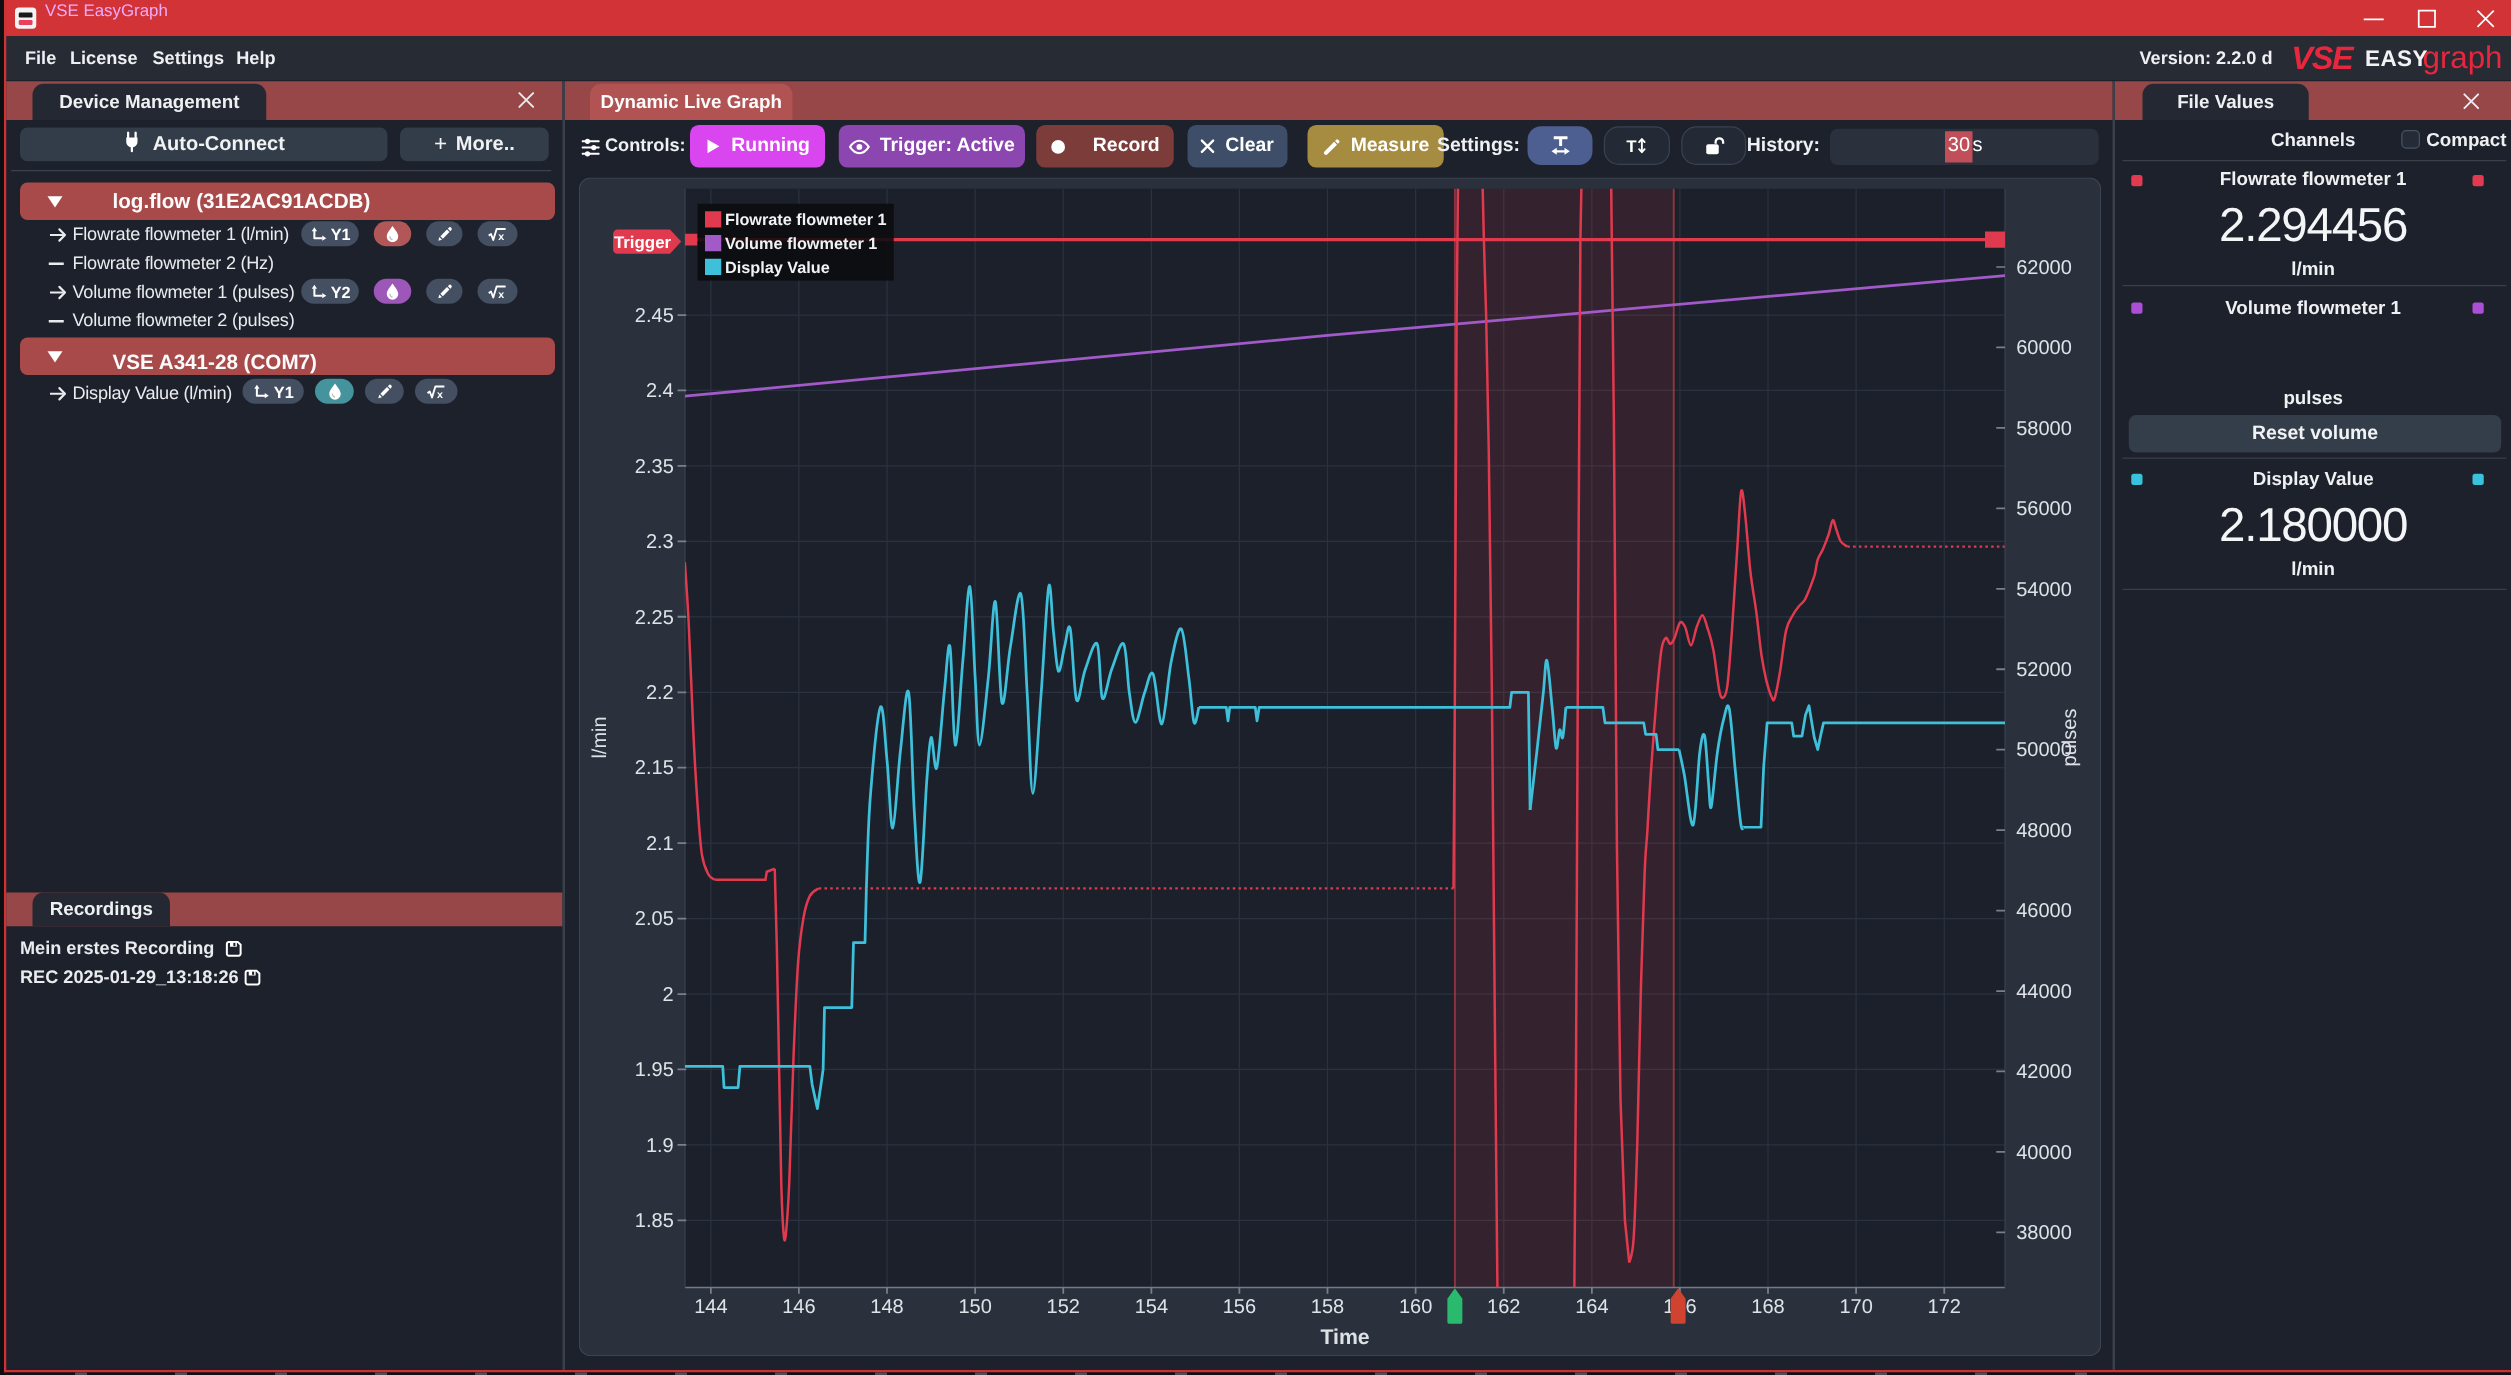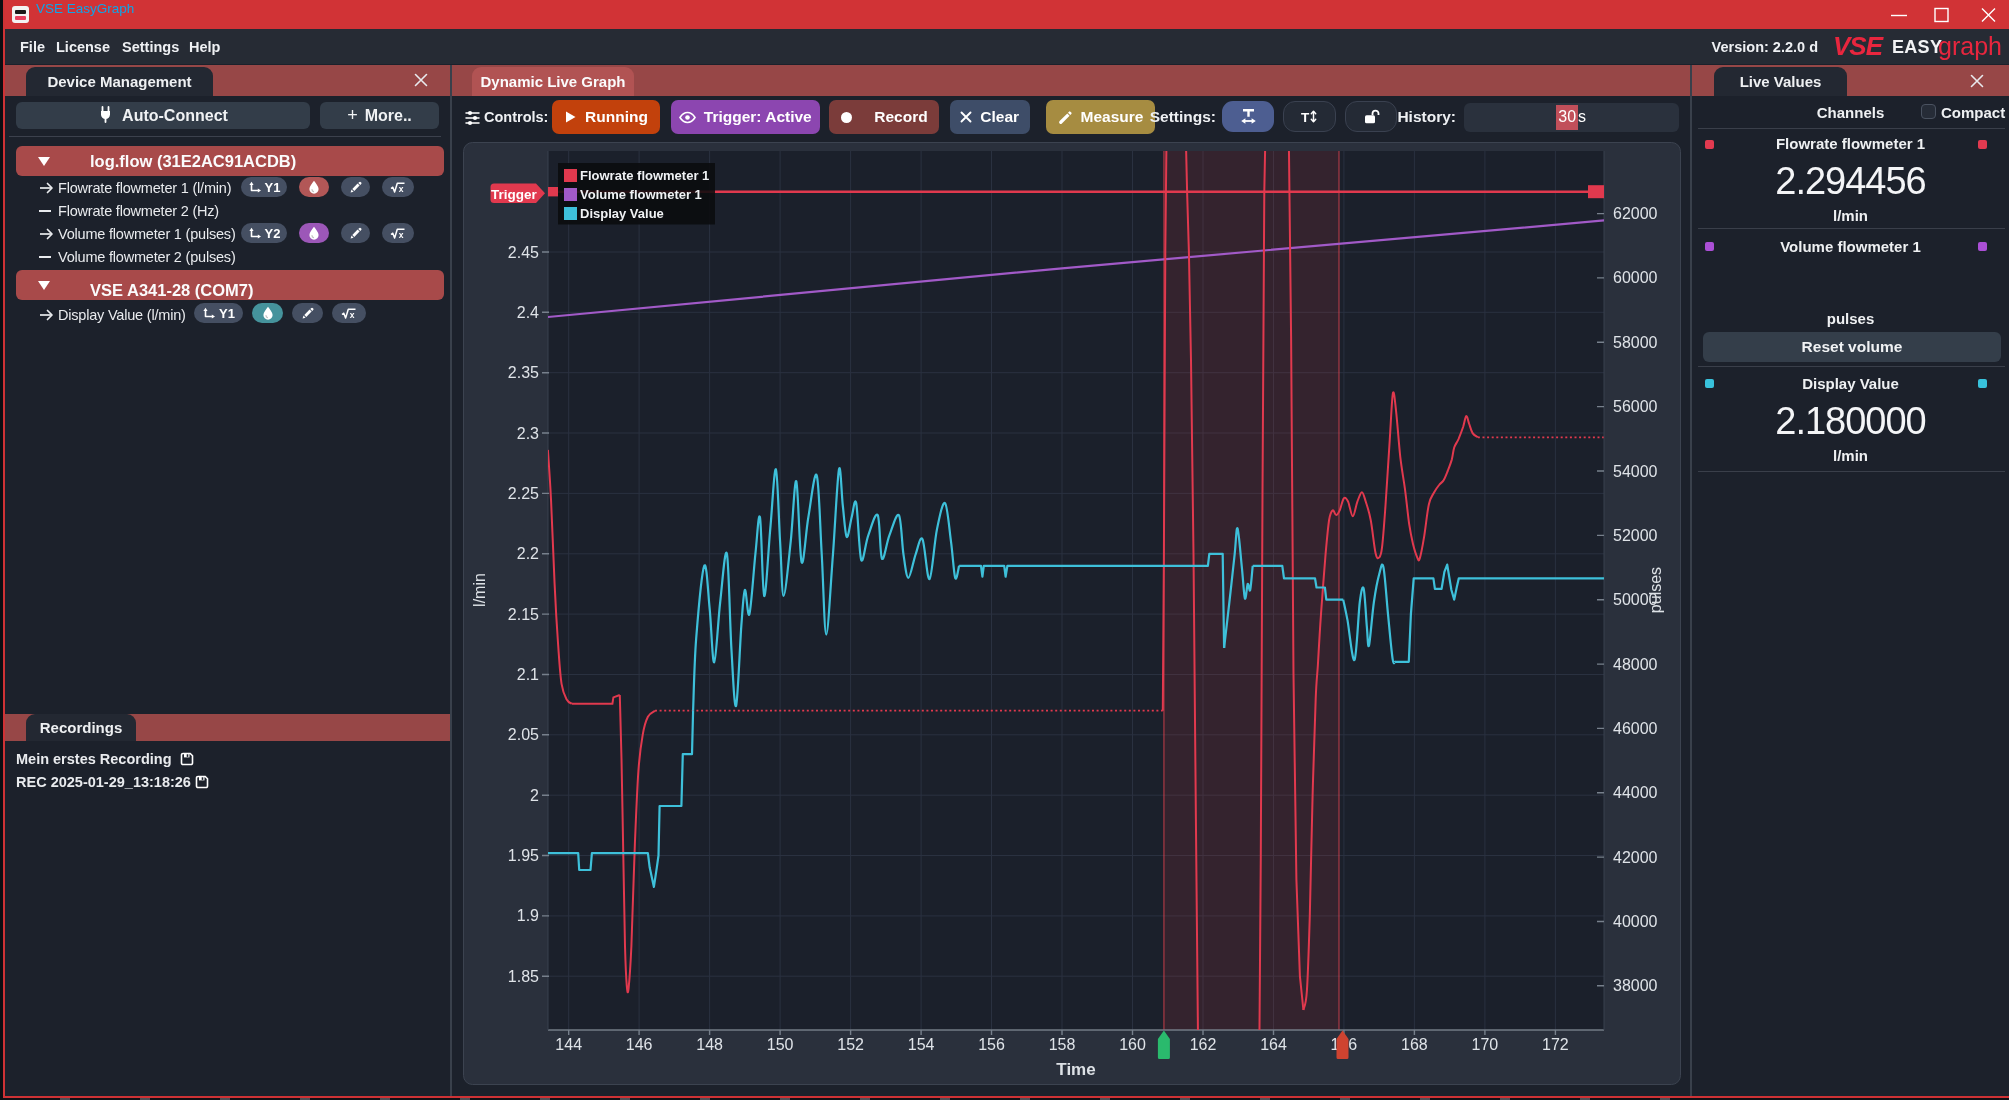--- a/index.html
+++ b/index.html
@@ -6,21 +6,21 @@
 .ctr{display:flex;align-items:center;justify-content:center}
 </style></head><body>
 <div class="abs" style="left:0;top:0;width:2009px;height:1100px">
 
 <div class="abs" style="left:4px;top:0;width:2005px;height:1096px;background:#1c212b"></div>
 <div class="abs" style="left:4px;top:0;width:2005px;height:29px;background:#d13336"></div>
 <div class="abs" style="left:12px;top:6px;width:17px;height:17px;background:#f3f3f3;border-radius:3px;overflow:hidden">
       <div style="position:absolute;left:3px;top:3.5px;width:11px;height:4px;background:#1a1a1a;border-radius:1px"></div>
       <div style="position:absolute;left:3px;top:9.5px;width:11px;height:4px;background:#e8405e;border-radius:1px"></div>
     </div>
-<div class="abs" style="left:36px;top:0;height:16px;color:#0ea5e9;font-size:13.5px;display:flex;align-items:center">VSE EasyGraph</div>
+<div class="abs" style="left:36px;top:0;height:16px;color:#f0abfc;font-size:13.5px;display:flex;align-items:center">VSE EasyGraph</div>
 <svg class="abs" style="left:1884px;top:6px" width="120" height="18" viewBox="0 0 120 18">
       <path d="M7 9.5h16" stroke="#fff" stroke-width="1.4"></path>
       <rect x="51" y="2.5" width="13" height="13" fill="none" stroke="#fff" stroke-width="1.4"></rect>
       <path d="M98 2.5 111 15.5M111 2.5 98 15.5" stroke="#fff" stroke-width="1.4"></path>
     </svg>
 <div class="abs" style="left:4px;top:29px;width:2005px;height:35px;background:#262b34"></div>
 <div class="abs" style="left:20px;top:29px;height:35px;color:#eef0f3;font-size:14.5px;font-weight:600;display:flex;align-items:center">File</div>
 <div class="abs" style="left:56px;top:29px;height:35px;color:#eef0f3;font-size:14.5px;font-weight:600;display:flex;align-items:center">License</div>
 <div class="abs" style="left:122px;top:29px;height:35px;color:#eef0f3;font-size:14.5px;font-weight:600;display:flex;align-items:center">Settings</div>
 <div class="abs" style="left:189px;top:29px;height:35px;color:#eef0f3;font-size:14.5px;font-weight:600;display:flex;align-items:center">Help</div>
@@ -184,21 +184,21 @@
 <div class="abs ctr" style="left:472px;top:67px;width:162px;height:29px;color:#fbfbfc;font-size:15px;font-weight:bold">Dynamic Live Graph</div>
 <div class="abs" style="left:465px;top:110px"><svg width="15" height="16" viewBox="0 0 15 16" style="">
         <g stroke="#fff" stroke-width="1.5" stroke-linecap="round">
           <path d="M1 3h13M1 8h13M1 13h13"></path>
         </g>
         <circle cx="5" cy="3" r="2.1" fill="#fff"></circle>
         <circle cx="10" cy="8" r="2.1" fill="#fff"></circle>
         <circle cx="5" cy="13" r="2.1" fill="#fff"></circle>
       </svg></div>
 <div class="abs" style="left:484px;top:96px;height:42px;display:flex;align-items:center;color:#eef0f3;font-size:14.5px;font-weight:bold">Controls:</div>
-<div class="abs ctr" style="left:552px;top:100px;width:108px;height:34px;background:#c2410c;border-radius:7px;color:#fff;font-size:15.5px;font-weight:bold;gap:8px">
+<div class="abs ctr" style="left:552px;top:100px;width:108px;height:34px;background:#d946ef;border-radius:7px;color:#fff;font-size:15.5px;font-weight:bold;gap:8px">
       <svg width="13" height="14" viewBox="0 0 13 14">
         <path d="M2 1.5 11.5 7 2 12.5Z" fill="#fff"></path>
       </svg>
       <span>Running</span>
     </div>
 <div class="abs ctr" style="left:670.5px;top:100px;width:149.5px;height:34px;background:#8c46b0;border-radius:7px;color:#fff;font-size:15.5px;font-weight:bold;gap:8px">
       <svg width="17" height="13" viewBox="0 0 17 13" style="">
         <path d="M1 6.5C3.2 3 5.8 1.5 8.5 1.5S13.8 3 16 6.5C13.8 10 11.2 11.5 8.5 11.5S3.2 10 1 6.5Z" fill="none" stroke="#fff" stroke-width="1.6"></path>
         <circle cx="8.5" cy="6.5" r="2.3" fill="#fff"></circle>
       </svg>
@@ -334,21 +334,21 @@
 <rect x="95" y="21" width="157" height="61.5" fill="#0a0b0e" fill-opacity="0.88"></rect>
 <rect x="101" y="27.0" width="13" height="13" fill="#e1394e"></rect>
 <text x="117" y="38.3" font-size="13" font-weight="bold" fill="#f0f2f4">Flowrate flowmeter 1</text>
 <rect x="101" y="46.0" width="13" height="13" fill="#a25ac8"></rect>
 <text x="117" y="57.3" font-size="13" font-weight="bold" fill="#f0f2f4">Volume flowmeter 1</text>
 <rect x="101" y="65.0" width="13" height="13" fill="#3ec0da"></rect>
 <text x="117" y="76.3" font-size="13" font-weight="bold" fill="#f0f2f4">Display Value</text>
 </svg>
 <div class="abs" style="left:1692px;top:65px;width:317px;height:31px;background:#974747"></div>
 <div class="abs" style="left:1714px;top:67px;width:133px;height:29px;background:#232832;border-radius:9px 9px 0 0"></div>
-<div class="abs ctr" style="left:1714px;top:67px;width:133px;height:29px;color:#eef0f2;font-size:15px;font-weight:bold">Live Values</div>
+<div class="abs ctr" style="left:1714px;top:67px;width:133px;height:29px;color:#eef0f2;font-size:15px;font-weight:bold">File Values</div>
 <div class="abs" style="left:1969px;top:73px"><svg width="16" height="16" viewBox="0 0 16 16" style="">
         <path d="M2.5 2.5 13.5 13.5 M13.5 2.5 2.5 13.5" stroke="#e8eaee" stroke-width="1.6" stroke-linecap="round"></path>
       </svg></div>
 <div class="abs" style="left:1692px;top:96px;width:317px;height:1000px;background:#1c212b"></div>
 <div class="abs ctr" style="left:1692px;top:96px;width:317px;height:32px;color:#eef0f2;font-size:15px;font-weight:bold">Channels</div>
 <div class="abs" style="left:1921px;top:104px;width:15px;height:15px;background:#262c37;border:1.5px solid #4a5260;border-radius:4px"></div>
 <div class="abs" style="left:1941px;top:96px;height:32px;display:flex;align-items:center;color:#eef0f2;font-size:15px;font-weight:bold">Compact</div>
 <div class="abs" style="left:1698px;top:128px;width:307px;height:1px;background:#3a3f4a"></div>
 <div class="abs" style="left:1705px;top:139.5px;width:9px;height:9px;background:#e23a50;border-radius:2px"></div>
 <div class="abs" style="left:1978px;top:139.5px;width:9px;height:9px;background:#e23a50;border-radius:2px"></div>

